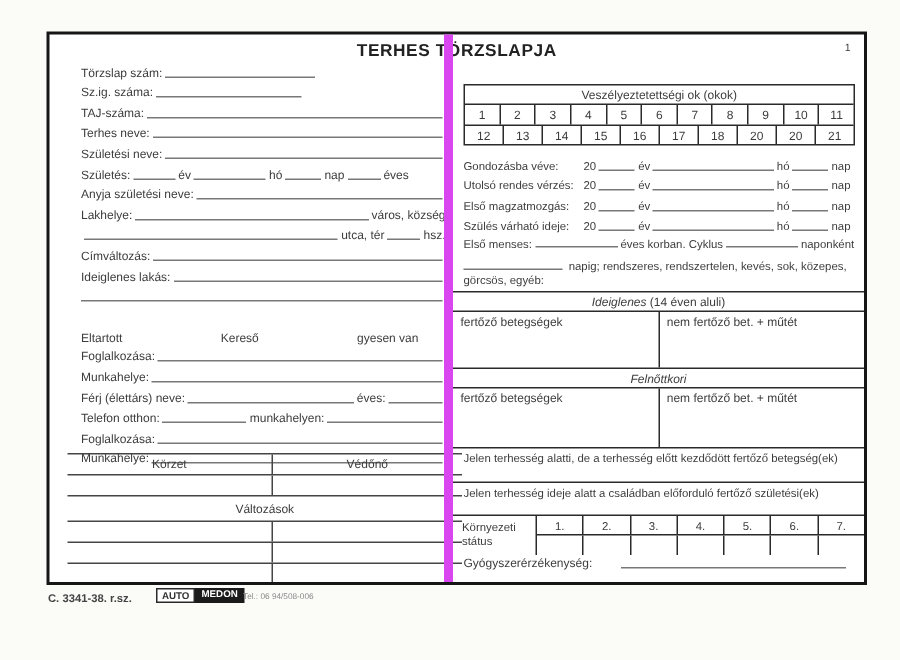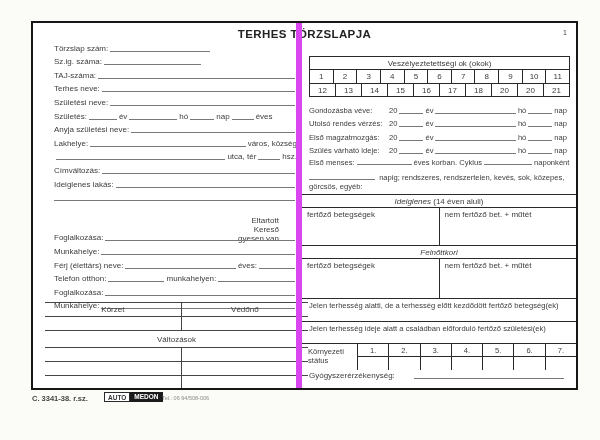--- a/index.html
+++ b/index.html
@@ -22,21 +22,21 @@
   .pagenum { position: absolute; top: 6px; right: 9px; font-size: 7px; }
 
   
   .leftcol { position: absolute; left: 12px; top: 0; width: 263px; height: 100%; }
   .lfields { position: absolute; top: 17px; left: 9px; right: 11px; }
   .frow { display: flex; align-items: flex-end; height: 13.6px; font-size: 8px; white-space: nowrap; }
   .frow .lab { flex: none; padding-bottom: 1px; }
   .ln { flex: 1 1 auto; border-bottom: 1px solid #787878; margin: 0 2px 2px 2px; height: 6px; }
   .ln.f { flex: none; }
   .gap13 { height: 13px; }
-  .trio { display: flex; align-items: flex-end; height: 13.6px; font-size: 8px; padding-right: 18px; flex-direction: column; }
+  .trio { display: flex; justify-content: space-between; align-items: flex-end; height: 13.6px; font-size: 8px; padding-right: 18px; }
 
   .ltable { position: absolute; left: 0; bottom: 0; width: 100%; font-size: 8px; }
   .ltr { display: flex; border-top: 1px solid #454545; }
   .ltr > div { padding-top: 2px; text-align: center; }
   .lc1 { width: 52%; border-right: 1px solid #454545; }
   .lc2 { flex: 1; }
   .lfull { width: 100%; }
   .h14 { height: 14px; } .h17 { height: 17px; } .h13 { height: 13px; }
 
   

